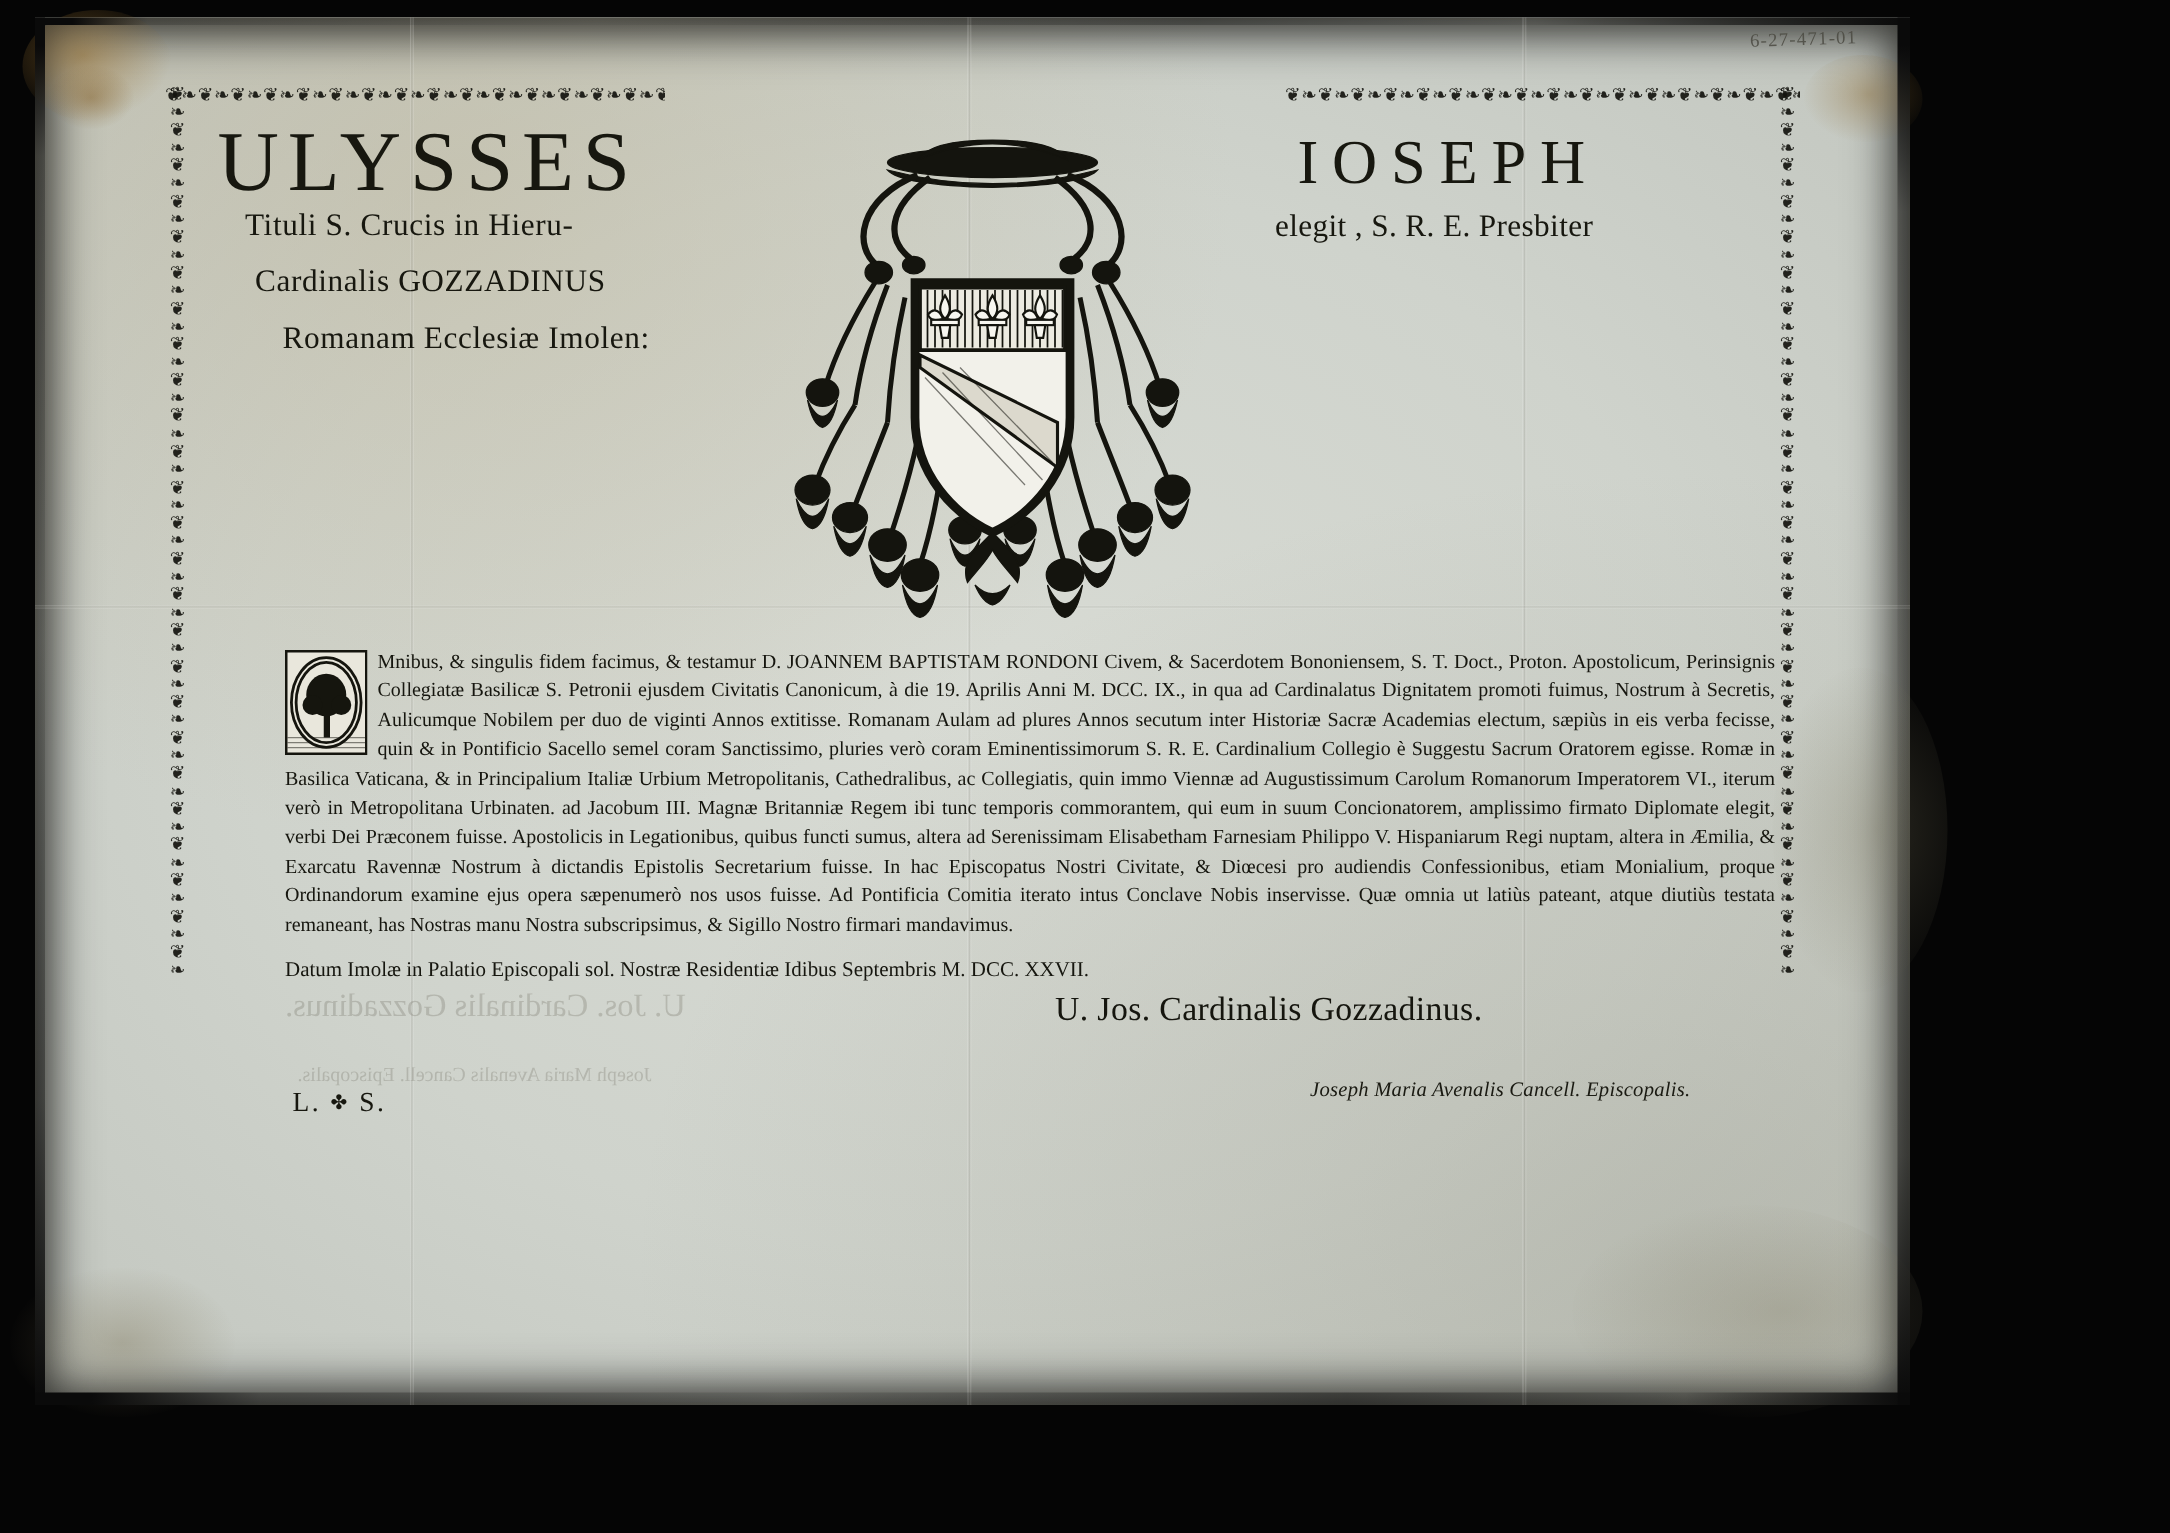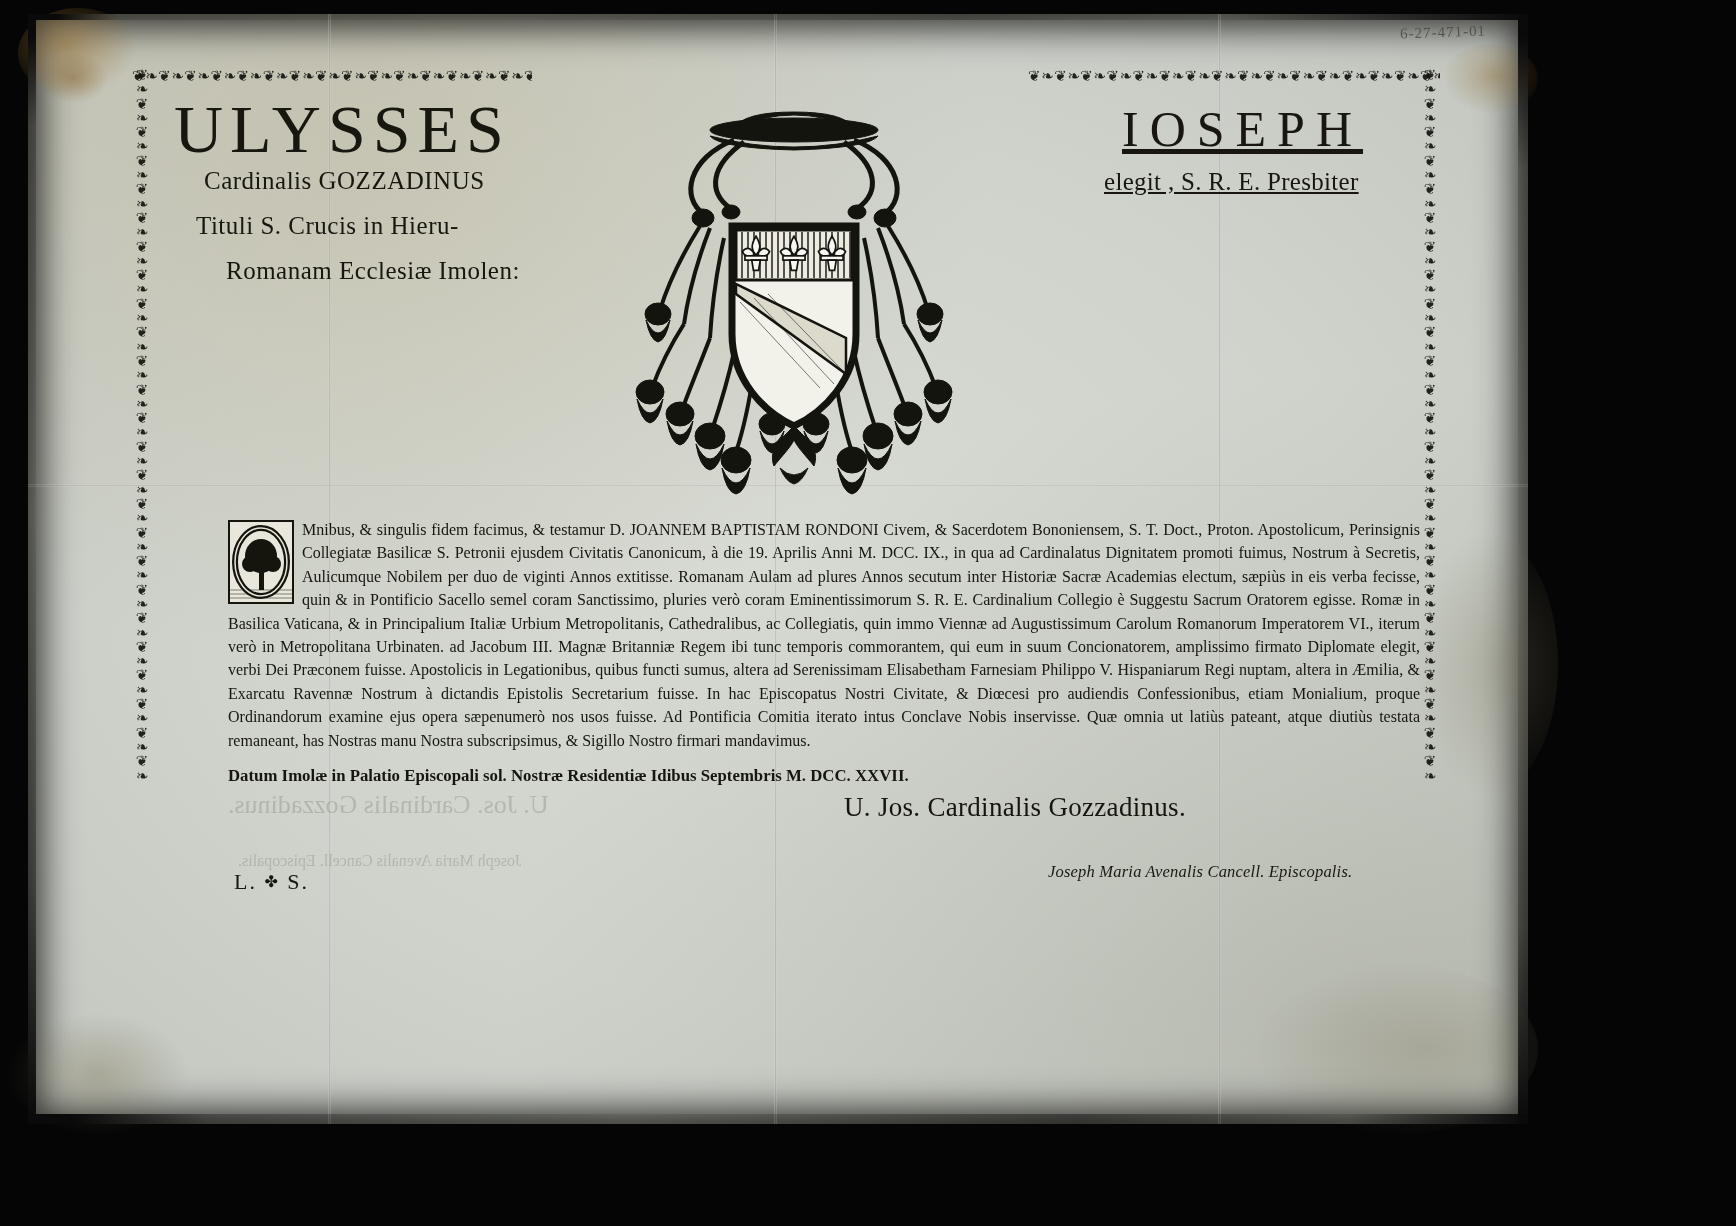--- a/index.html
+++ b/index.html
@@ -143,25 +143,24 @@
     font-size: 25px;
     line-height: 45px;
     letter-spacing: 0.5px;
     padding-left: 22px;
   }
   #heading-left .line.indent2 { padding-left: 30px; }
   #heading-left .line.indent3 { padding-left: 52px; }
 
   #heading-right {
     position: absolute;
-    left: 1076px;
+    left: 992px;
     top: 86px;
     width: 400px;
     color: #17170f;
-    text-decoration: underline;
   }
   #heading-right .big {
     font-family: "Liberation Serif", serif;
     font-size: 50px;
     letter-spacing: 11px;
     line-height: 58px;
     padding-left: 18px;
   }
   #heading-right .line {
     font-family: "Liberation Serif", serif;
@@ -202,21 +201,20 @@
     display: block;
   }
   #datum-line {
     position: absolute;
     left: 200px;
     top: 752px;
     width: 900px;
     font-family: "Liberation Serif", serif;
     font-size: 16.8px;
     color: #16160f;
-    font-weight: bold;
   }
   #signature {
     position: absolute;
     left: 816px;
     top: 778px;
     font-family: "Liberation Serif", serif;
     font-size: 27px;
     letter-spacing: 0.3px;
     color: #15150e;
   }
@@ -292,22 +290,22 @@
 
     <div class="ornament-row" id="ornament-top-left">❦❧❦❧❦❧❦❧❦❧❦❧❦❧❦❧❦❧❦❧❦❧❦❧❦❧❦❧❦❧❦❧❦❧❦❧❦❧❦❧❦❧❦❧</div>
     <div class="ornament-row" id="ornament-top-right">❦❧❦❧❦❧❦❧❦❧❦❧❦❧❦❧❦❧❦❧❦❧❦❧❦❧❦❧❦❧❦❧❦❧❦❧❦❧❦❧❦❧❦❧</div>
     <div class="ornament-col" id="ornament-left">❦❧❦❧❦❧❦❧❦❧❦❧❦❧❦❧❦❧❦❧❦❧❦❧❦❧❦❧❦❧❦❧❦❧❦❧❦❧❦❧❦❧❦❧❦❧❦❧❦❧❦❧❦❧❦❧❦❧❦❧❦❧❦❧❦❧❦❧❦❧❦❧❦❧❦❧</div>
     <div class="ornament-col" id="ornament-right">❦❧❦❧❦❧❦❧❦❧❦❧❦❧❦❧❦❧❦❧❦❧❦❧❦❧❦❧❦❧❦❧❦❧❦❧❦❧❦❧❦❧❦❧❦❧❦❧❦❧❦❧❦❧❦❧❦❧❦❧❦❧❦❧❦❧❦❧❦❧❦❧❦❧❦❧</div>
 
     <div id="pencil-mark">6-27-471-01</div>
 
     <div id="heading-left">
       <div class="big">ULYSSES</div>
+      <div class="line">Tituli S. Crucis in Hieru-</div>
       <div class="line indent2">Cardinalis GOZZADINUS</div>
-      <div class="line">Tituli S. Crucis in Hieru-</div>
       <div class="line indent3">Romanam Ecclesiæ Imolen:</div>
     </div>
 
     <div id="heading-right">
       <div class="big">IOSEPH</div>
       <div class="line">elegit , S. R. E. Presbiter</div>
     </div>
 
     <div id="arms">
       <svg viewBox="0 0 420 420" width="420" height="420" aria-hidden="true">

